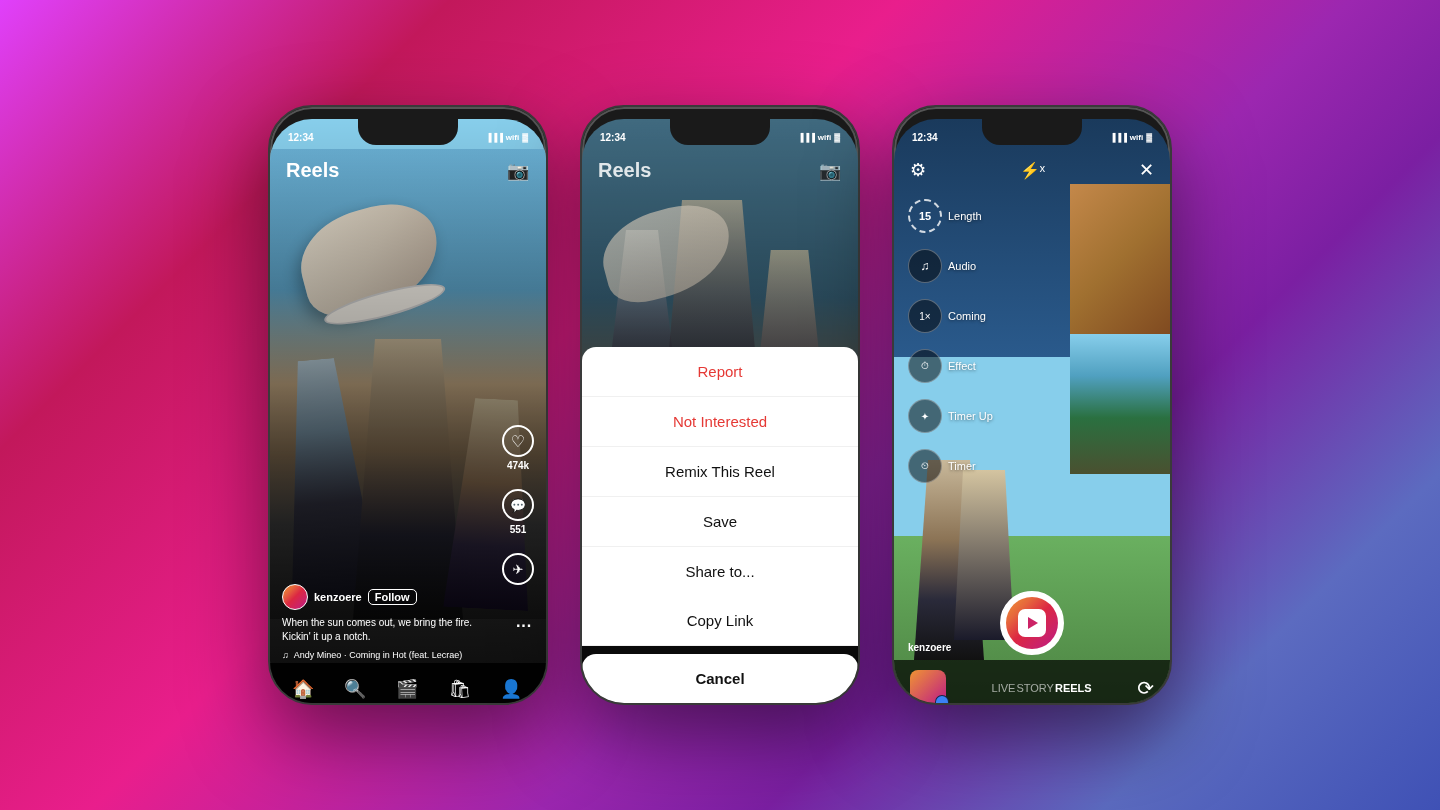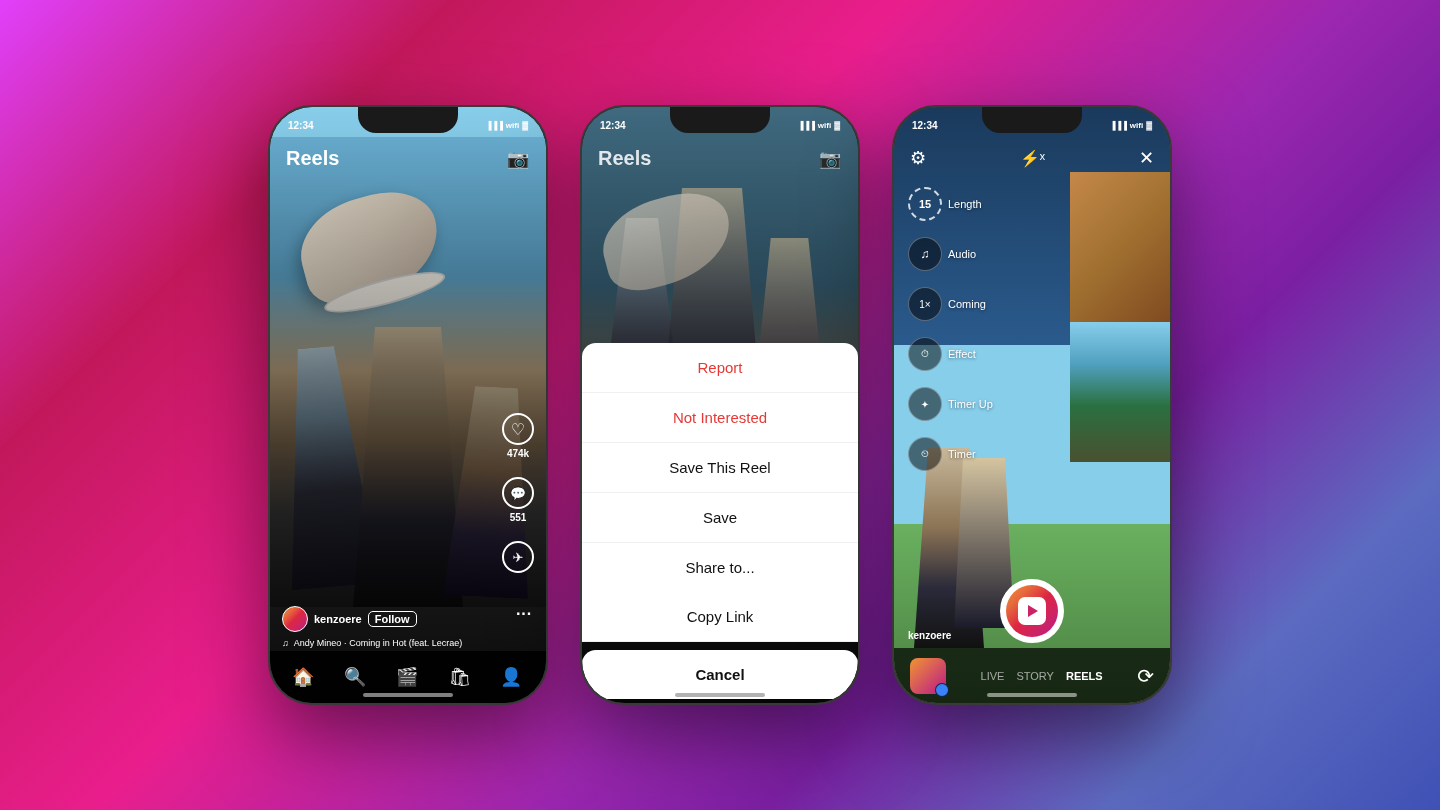--- a/index.html
+++ b/index.html
@@ -28,20 +28,21 @@
       overflow: hidden;
       flex-shrink: 0;
     }
 
     .phone-inner {
       width: 100%;
       height: 100%;
       border-radius: 42px;
       overflow: hidden;
       position: relative;
+      margin-top: 12px;
     }
 
     
     .notch {
       position: absolute;
       top: 0;
       left: 50%;
       transform: translateX(-50%);
       width: 100px;
       height: 26px;
@@ -315,21 +316,21 @@
     .phone2-bg {
       position: absolute;
       top: 0; left: 0; right: 0; bottom: 0;
       background: linear-gradient(180deg, #6ab0d4 0%, #5a9fc3 30%, #c4a882 50%, #8B7355 65%, #4a4a4a 80%, #2a2a2a 100%);
       filter: brightness(0.6);
       z-index: 0;
     }
 
     .sheet-overlay {
       position: absolute;
-      bottom: 4px;
+      bottom: 12px;
       left: 0; right: 0;
       z-index: 30;
     }
 
     .sheet-content {
       background: white;
       border-radius: 14px 14px 0 0;
       overflow: hidden;
     }
 
@@ -507,21 +508,21 @@
       width: 14px;
       height: 14px;
       background: #3b82f6;
       border-radius: 50%;
       border: 1.5px solid rgba(0,0,0,0.7);
     }
 
     .cam-mode-tabs {
       display: flex;
       align-items: center;
-      gap: 12px;
+      gap: 1px;
     }
 
     .cam-mode {
       color: rgba(255,255,255,0.6);
       font-size: 11px;
       font-weight: 500;
     }
 
     .cam-mode.active {
       color: white;
@@ -702,20 +703,21 @@
         <div class="action-icon" style="font-size:13px;">✈</div>
       </div>
     </div>
 
     <div class="bottom-info">
       <div class="user-row">
         <div class="avatar-small"></div>
         <span class="username">kenzoere</span>
         <span class="follow-btn">Follow</span>
       </div>
+      <div class="caption">When the sun comes out, we bring the fire. Kickin' it up a notch.</div>
       <div class="music-row">
         <span>♫</span>
         <span>Andy Mineo · Coming in Hot (feat. Lecrae)</span>
       </div>
     </div>
 
     <div style="position:absolute; right:14px; bottom:80px; z-index:25; color:white; font-size:16px; font-weight:700;">···</div>
 
     <div class="bottom-nav">
       <span class="nav-icon">🏠</span>
@@ -756,21 +758,21 @@
 
     <div class="phone2-reels-header">
       <span class="reels-title" style="color:rgba(255,255,255,0.85);">Reels</span>
       <span class="camera-icon" style="color:rgba(255,255,255,0.85);">📷</span>
     </div>
 
     <div class="sheet-overlay">
       <div class="sheet-content">
         <div class="sheet-item red">Report</div>
         <div class="sheet-item red">Not Interested</div>
-        <div class="sheet-item">Save This Reel</div>
+        <div class="sheet-item">Remix This Reel</div>
         <div class="sheet-item">Save</div>
         <div class="sheet-item" style="border-bottom:none;">Share to...</div>
         <div class="sheet-item">Copy Link</div>
       </div>
       <div class="sheet-cancel-wrap">
         <div class="sheet-item" style="font-weight:600;border-bottom:none;">Cancel</div>
       </div>
     </div>
 
     <div class="home-indicator dark-bar"></div>

